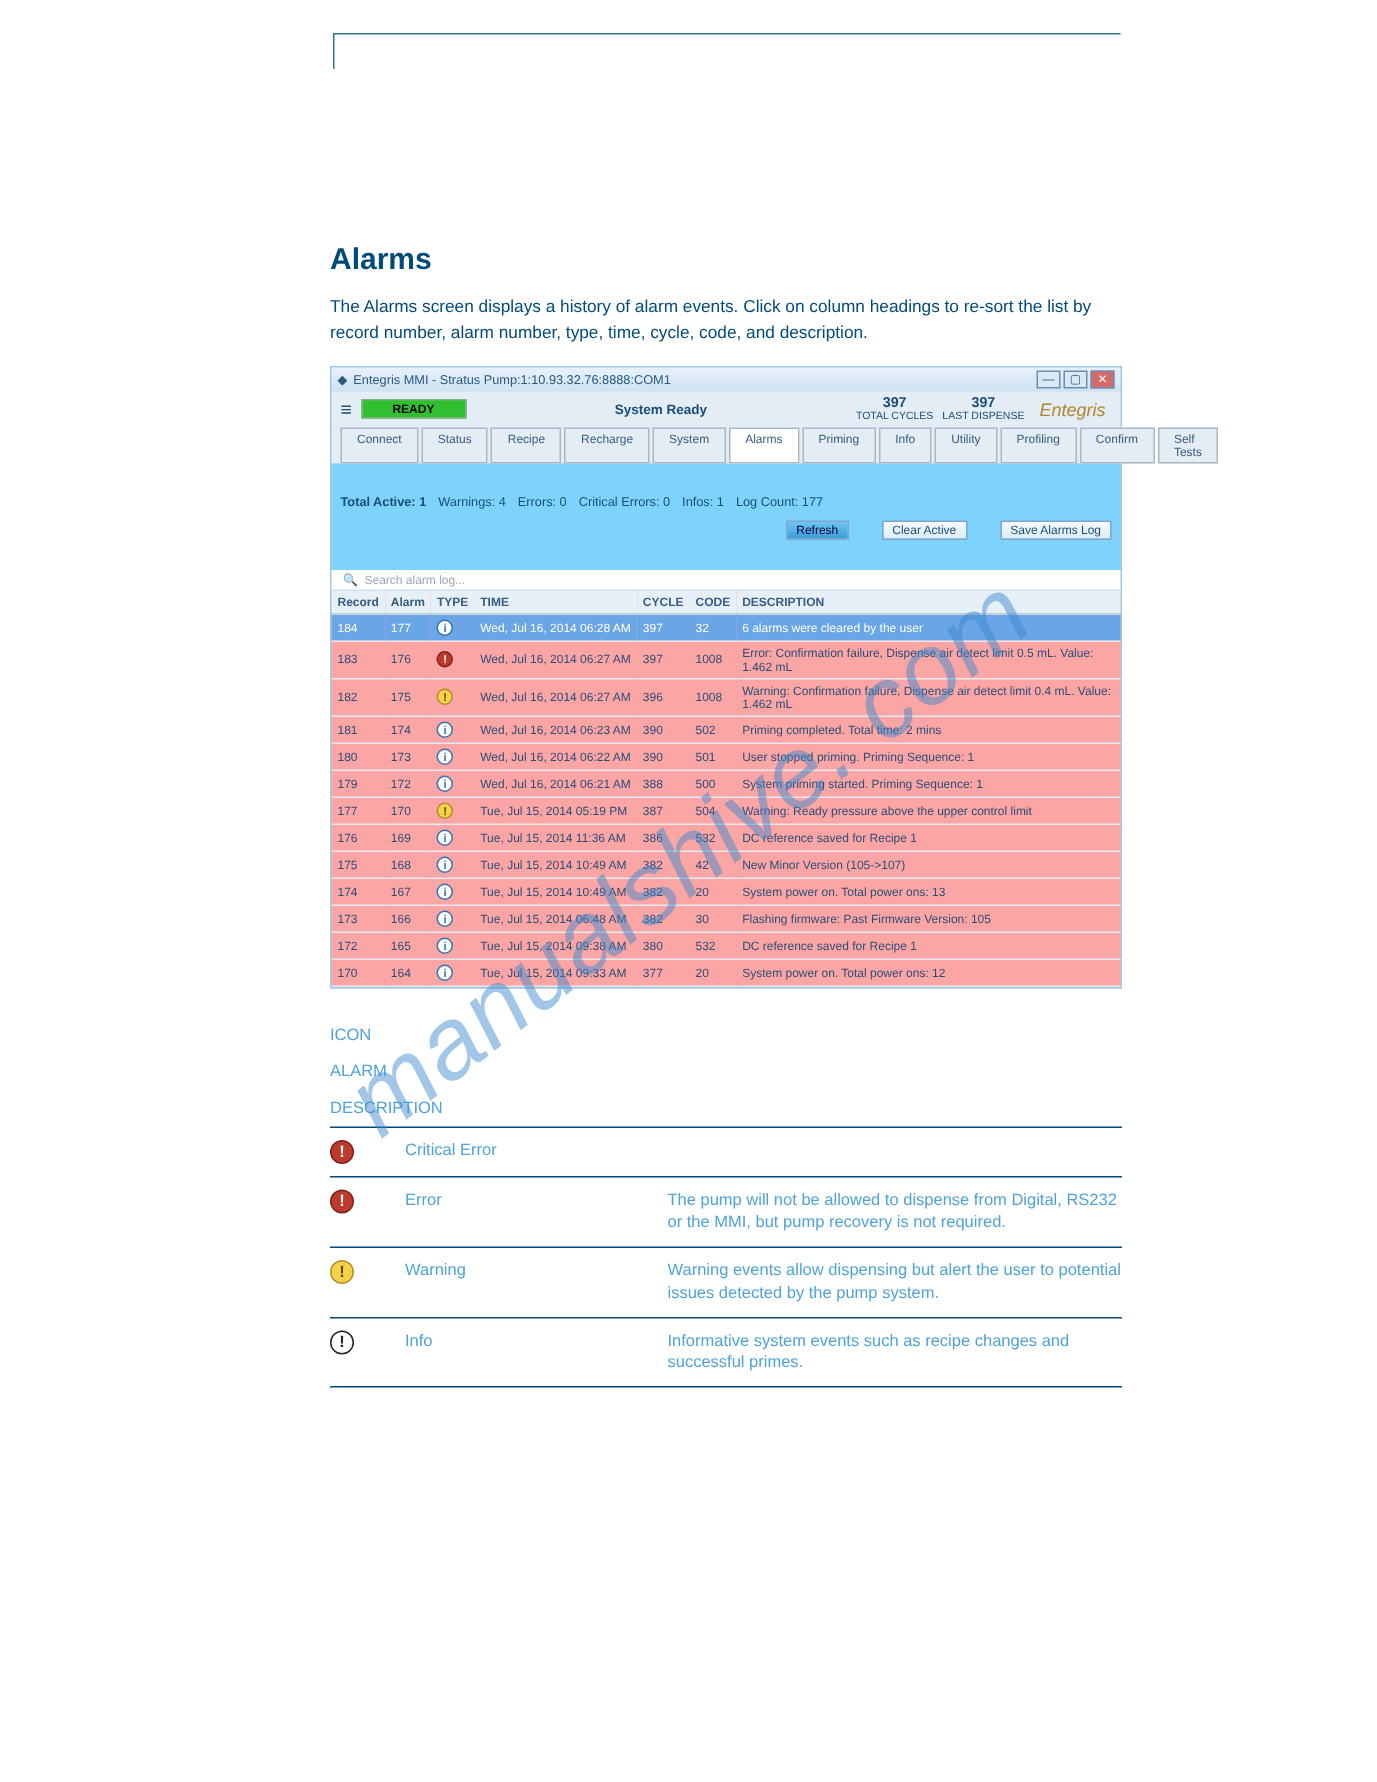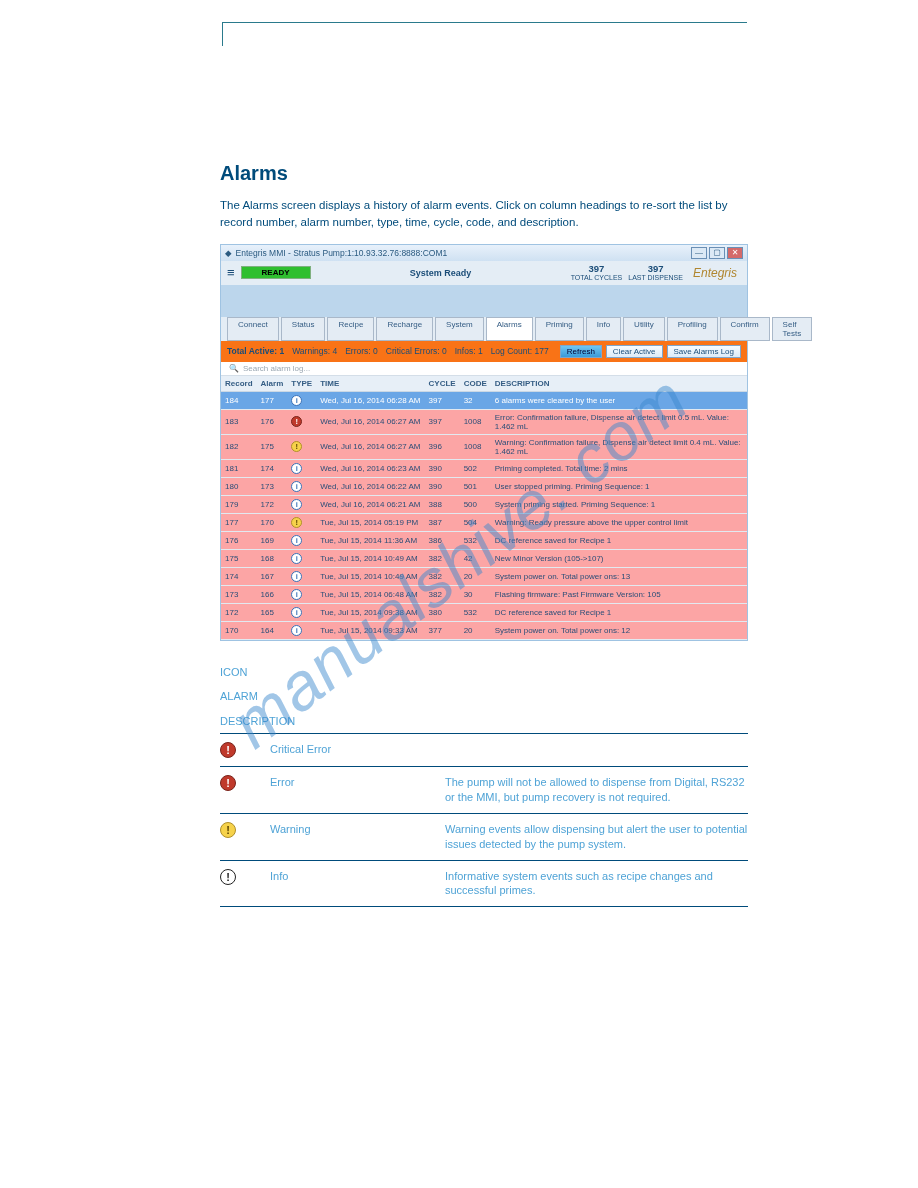--- a/index.html
+++ b/index.html
@@ -18,25 +18,25 @@
   .titlebar .winbtns { display:flex; gap:2px; }
   .winbtn { width:16px; height:12px; border:1px solid #6a8fb5; background:#dce9f5; font-size:8px; line-height:10px; text-align:center; }
   .winbtn.close { background:#d46a6a; color:#fff; }
   .topbar { display:flex; align-items:center; gap:6px; padding:3px 6px; background:#e4edf5; color:#1b4d78; }
   .hamburger { font-size:13px; }
   .ready-badge { background:#2fbf2f; color:#000; font-weight:bold; padding:1px 20px; font-size:8px; border:1px solid #7fb07f; }
   .sys-ready { flex:1; text-align:center; font-weight:bold; font-size:9px; }
   .stat { text-align:center; font-size:7px; line-height:1.1; }
   .stat .big { font-size:9.5px; font-weight:bold; }
   .ent-logo { font-size:12px; color:#b0862f; font-style:italic; padding: 0 4px;}
-  .tabs { display:flex; gap:2px; padding:0 6px; background:#e4edf5;margin-top:32px; }
+  .tabs { display:flex; gap:2px; padding:0 6px; background:#e4edf5; }
   .tab { padding:2px 10px; border:1px solid #a9b8c9; background:#e4ecf4; color:#355d84; font-size:8px; }
   .tab.on { background:#fff; }
-  .summary { display:flex; align-items:center; gap:8px; padding:4px 6px; background:#f97316; font-size:8.5px; color:#1b4d78; flex-wrap: wrap;}
-  .summary .btns { margin-left:auto; display:flex; gap:4px; }
+  .summary { display:flex; align-items:center; gap:8px; padding:20px 6px; background:#7dd3fc; font-size:8.5px; color:#1b4d78; flex-wrap: wrap;}
+  .summary .btns { margin-left:auto; display:flex; gap:22px; }
   .btn { border:1px solid #7fa5ca; background:linear-gradient(#f6fbff,#dcebf8); padding:1px 6px; font-size:8px; color:#1a4d7a; }
   .btn.primary { background:linear-gradient(#6fc6f2,#3a9ad8); color:#003; }
   .search { display:flex; align-items:center; gap:4px; padding:2px 8px; background:#fff; color:#9aa7b2; font-size:8px; border-bottom:1px solid #d4dee8;}
   .tbl { width:100%; border-collapse:collapse; background:#fca5a5; }
   .tbl th { background:#e7eff7; color:#355d84; font-size:8px; padding:3px 4px; text-align:left; border-bottom:1px solid #cbd8e4; }
   .tbl td { font-size:8px; color:#2b4e78; padding:3px 4px; border-bottom:1px solid #e2e9f0; white-space:nowrap; }
   .tbl td.desc { white-space:normal; }
   .tbl tr.sel td { background:#6aa6e6; color:#fff; }
   .ico { display:inline-block; width:11px; height:11px; border-radius:50%; border:1px solid #555; text-align:center; line-height:10px; font-size:7.5px; font-weight:bold; }
   .ico.info { border-color:#3a72b8; color:#3a72b8; background:#fff;}

